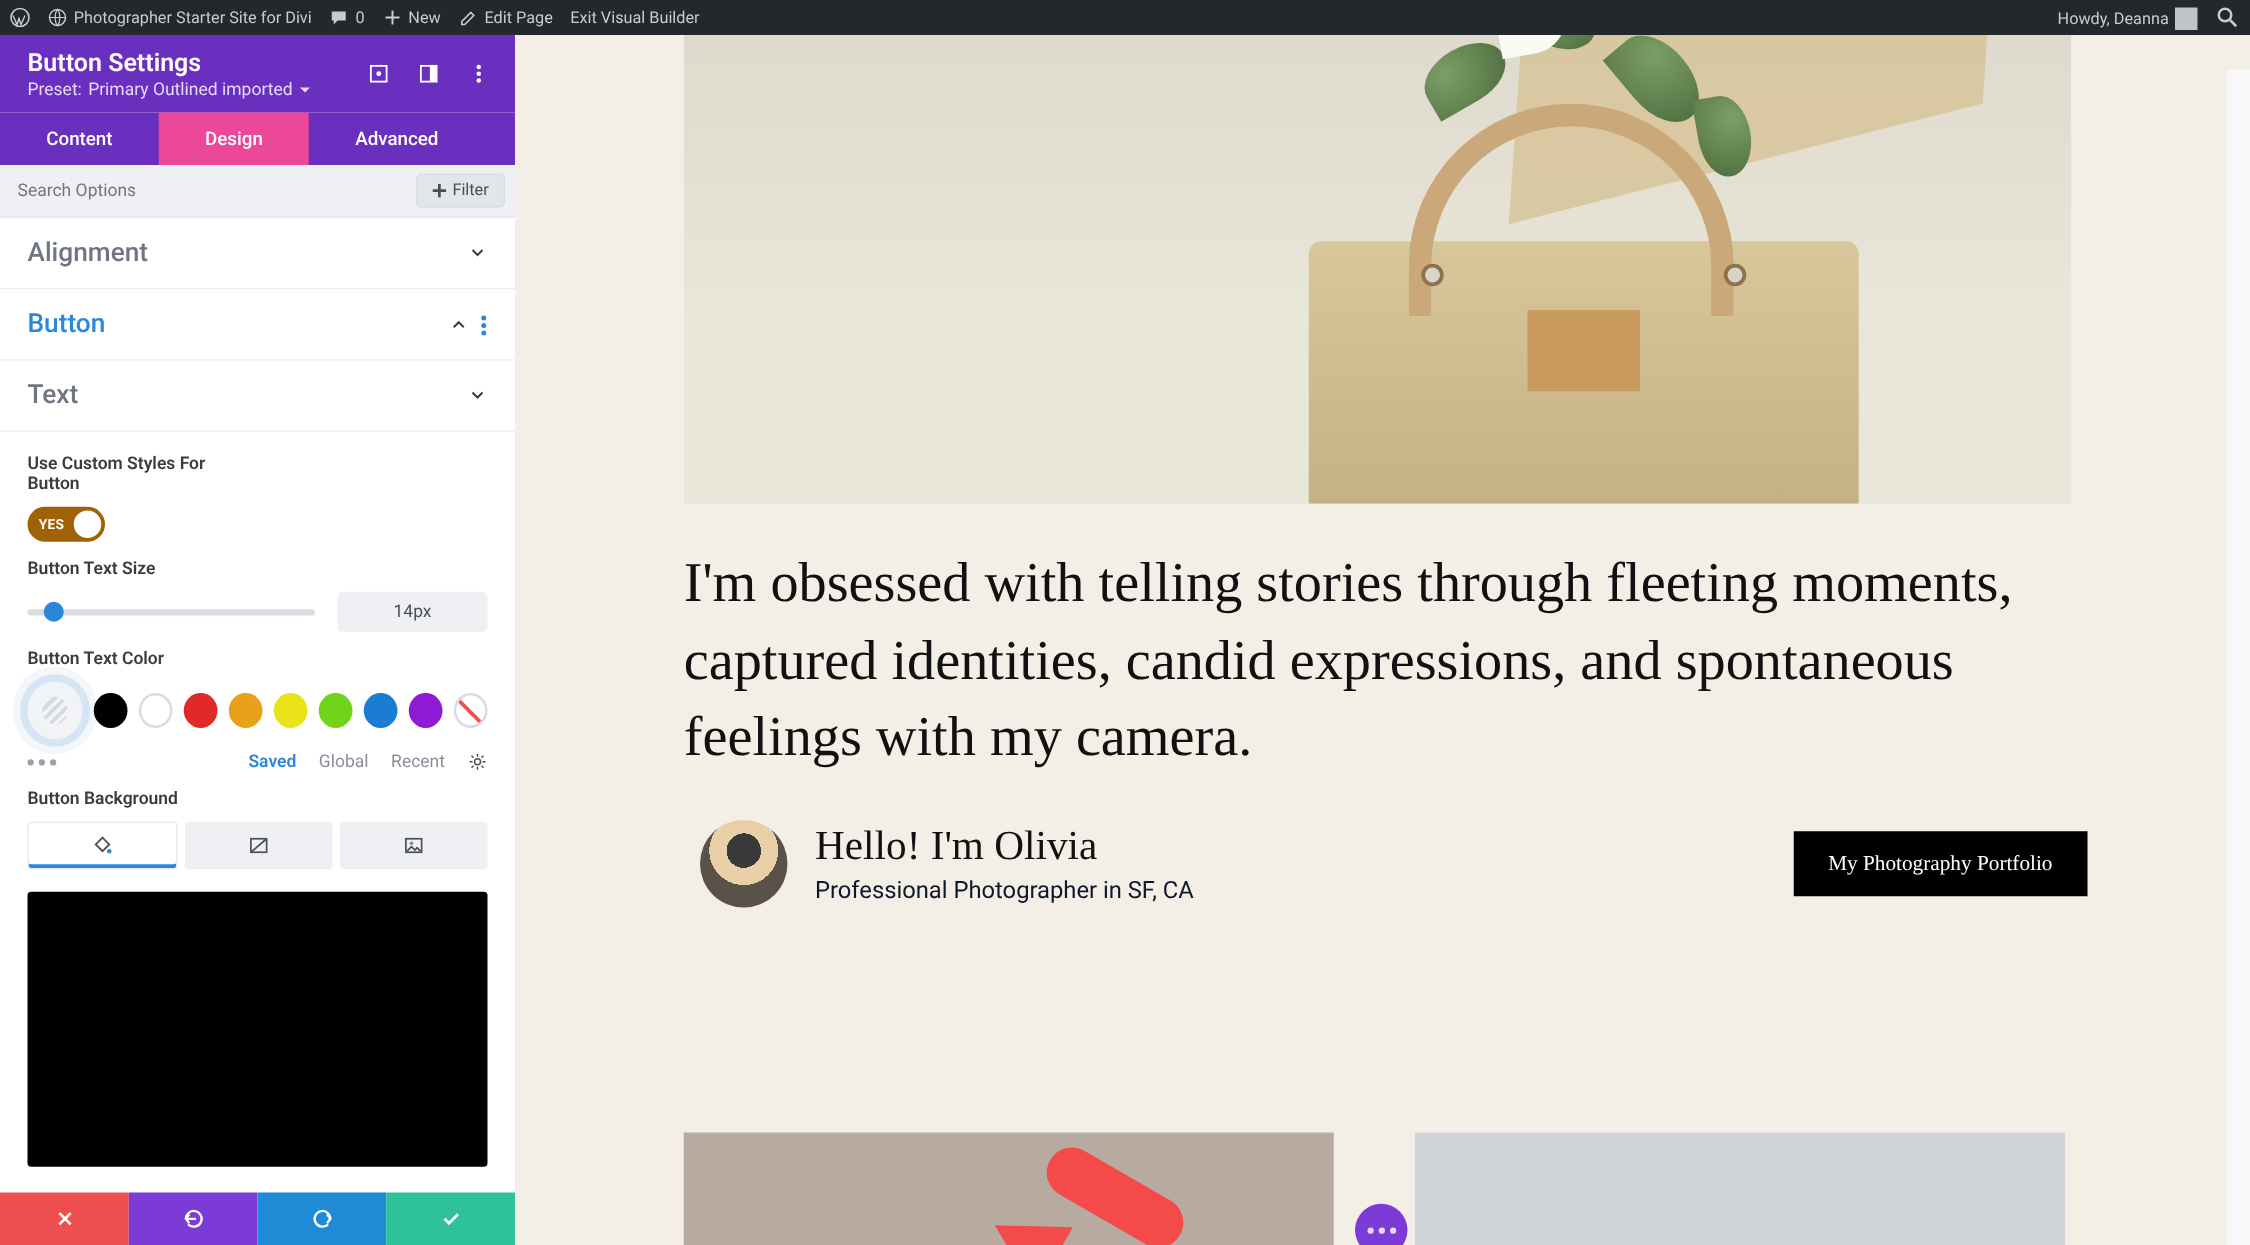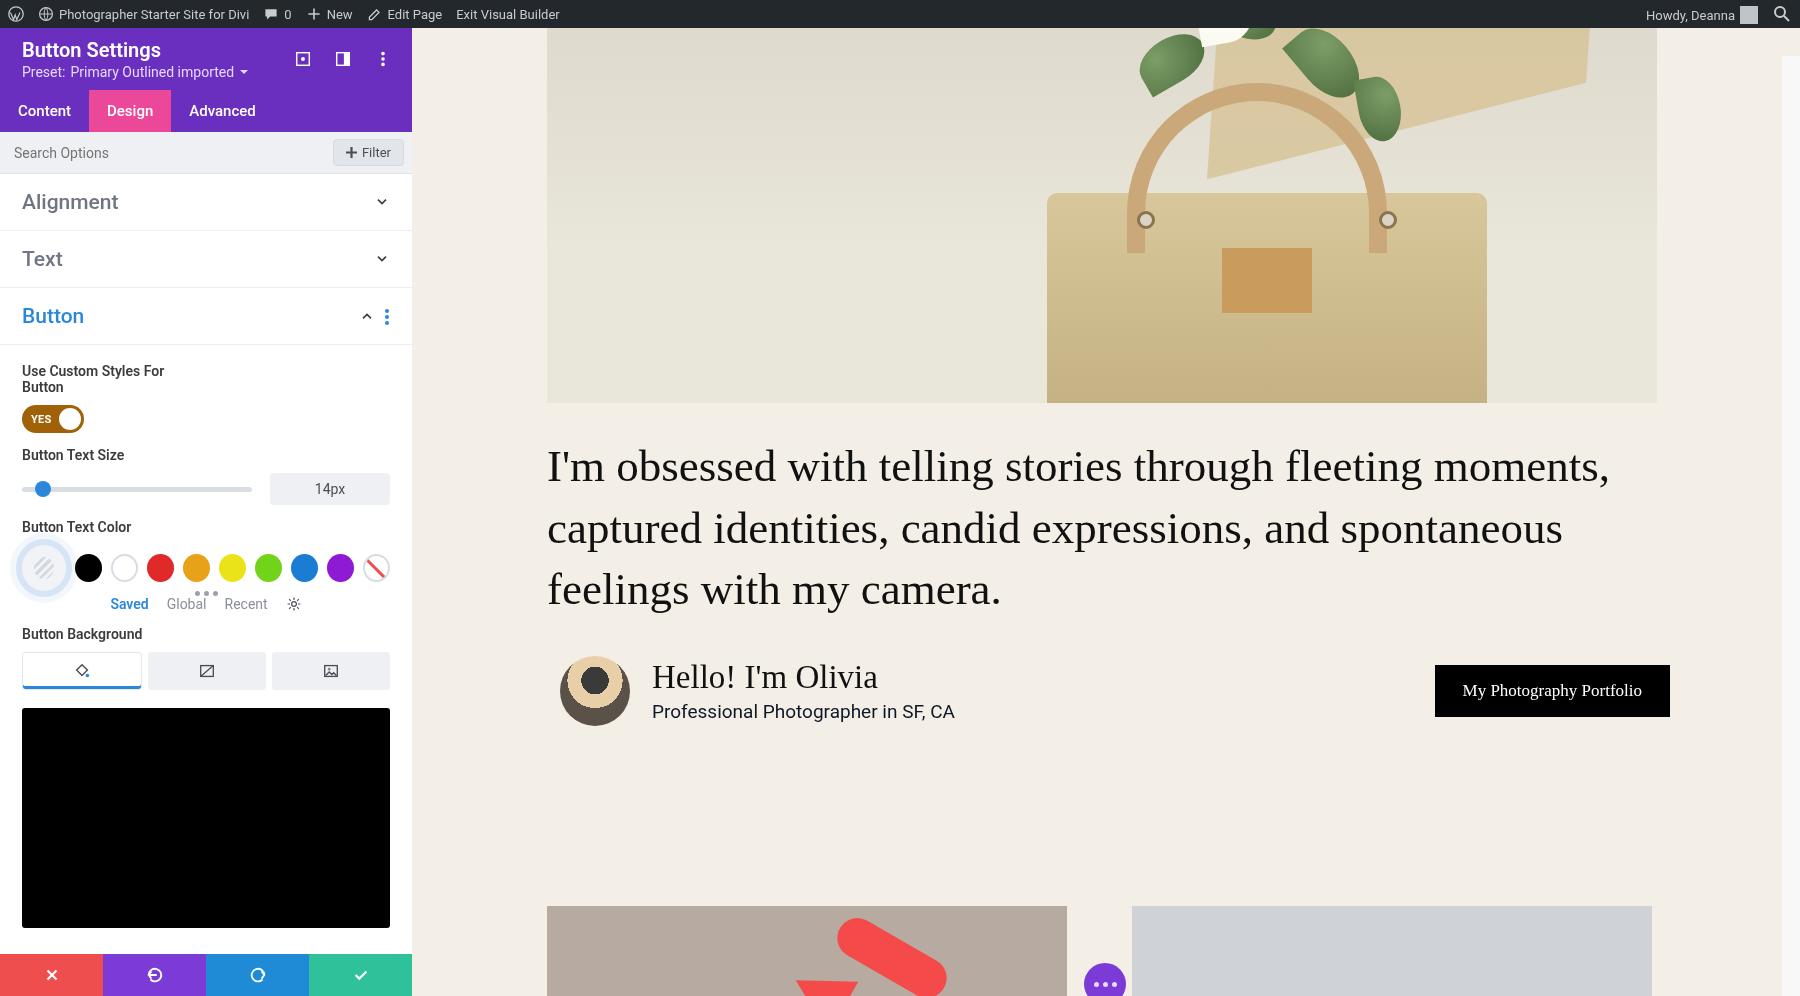--- a/index.html
+++ b/index.html
@@ -21,21 +21,21 @@
 .sidebar { width: 412px; background: #fff; display: flex; flex-direction: column; color: #3c3c3c; position: relative; }
 .sidebar-header { background: #6b2fbf; color: #fff; padding: 10px 20px 10px 22px; display: flex; align-items: center; justify-content: space-between; }
 .sidebar-header .titles { display: flex; flex-direction: column; gap: 2px; }
 .sidebar-header h1 { font-size: 20px; font-weight: 600; }
 .sidebar-header .preset { font-size: 14px; color: #e6d8ff; display: flex; align-items: center; gap: 5px; }
 .sidebar-header .preset svg { width: 10px; height: 10px; fill: #e6d8ff; }
 .sidebar-header .header-icons { display: flex; align-items: center; gap: 22px; }
 .sidebar-header .header-icons svg { width: 18px; height: 18px; fill: #fff; cursor: pointer; }
 
 .tabs { display: flex; background: #6b2fbf; }
-.tabs .tab { padding: 12px 18px; color: #fff; font-size: 15px; font-weight: 500; cursor: pointer; }
+.tabs .tab { padding: 12px 37px; color: #fff; font-size: 15px; font-weight: 500; cursor: pointer; }
 .tabs .tab.active { background: #ec4899; }
 
 .search-row { display: flex; align-items: center; background: #eef0f4; border-bottom: 1px solid #e1e3e8; height: 42px; }
 .search-row input { flex: 1; border: none; background: transparent; padding: 10px 14px; font-size: 14px; color: #6a6e78; outline: none; }
 .search-row .filter-btn { background: #e2e5ea; border-radius: 4px; padding: 5px 12px; margin: 5px 8px; font-size: 13px; color: #4a4e58; display: flex; align-items: center; gap: 5px; cursor: pointer; border: 1px solid #d7dae0; }
 .search-row .filter-btn svg { width: 11px; height: 11px; fill: #4a4e58; }
 
 .panel-body { flex: 1; overflow-y: auto; padding-bottom: 10px; }
 .accordion { border-bottom: 1px solid #eceef2; padding: 16px 22px; display: flex; align-items: center; justify-content: space-between; cursor: pointer; }
 .accordion h3 { font-size: 21px; font-weight: 500; color: #6f7582; }
@@ -66,21 +66,21 @@
 .swatch.nocolor { background: #fff; border: 2px solid #d8dce3; position: relative; overflow: hidden; }
 .swatch.nocolor::before { content: ""; position: absolute; left: -4px; right: -4px; top: 50%; height: 3px; background: #ef4e4e; transform: rotate(45deg); }
 .c-black { background: #000; }
 .c-red { background: #e02a2a; }
 .c-orange { background: #e7a219; }
 .c-yellow { background: #ebe31a; }
 .c-green { background: #71d31a; }
 .c-blue { background: #1a7dd3; }
 .c-purple { background: #8e1ad3; }
 
-.dotsrow { display:flex; align-items:center; justify-content:space-between;flex-direction:column; }
+.dotsrow { margin-top: 10px; display:flex; align-items:center; justify-content:space-between; }
 .dots3 { display:flex; gap:4px; }
 .dots3 span { width:5px; height:5px; border-radius:50%; background:#9aa0ac; display:block; }
 .palette-tabs { display:flex; gap:18px; font-size:14px; align-items:center; }
 .palette-tabs .pt { color:#8a8f99; cursor:pointer; }
 .palette-tabs .pt.active { color:#2b87da; font-weight:600; }
 .palette-tabs svg { width:16px; height:16px; fill:#8a8f99; cursor:pointer; }
 
 .bg-tabs { display: flex; gap: 6px; margin-top: 10px; }
 .bg-tab { flex: 1; height: 38px; background: #eef0f4; display:flex; align-items:center; justify-content:center; border-radius:3px; cursor:pointer; }
 .bg-tab.active { background:#fff; border:1px solid #e3e6ec; box-shadow:inset 0 -3px 0 #2b87da; }
@@ -240,38 +240,38 @@
       </div>
     </div>
 
     <div class="panel-body">
       <div class="accordion">
         <h3>Alignment</h3>
         <svg class="chev" viewBox="0 0 20 20">
             <path d="M5 7l5 5 5-5" fill="none" stroke="currentColor" stroke-width="2"></path>
           </svg>
       </div>
-      <div class="accordion">
-        <h3>Text</h3>
-        <svg class="chev" viewBox="0 0 20 20">
-            <path d="M5 7l5 5 5-5" fill="none" stroke="currentColor" stroke-width="2"></path>
-          </svg>
-      </div>
       <div class="accordion open">
         <h3>Button</h3>
         <span class="acc-right">
           <svg class="chev" viewBox="0 0 20 20">
               <path d="M5 13l5-5 5 5" fill="none" stroke="currentColor" stroke-width="2"></path>
             </svg>
           <span class="dots-v">
               <span></span>
               <span></span>
               <span></span>
             </span>
         </span>
+      </div>
+      <div class="accordion">
+        <h3>Text</h3>
+        <svg class="chev" viewBox="0 0 20 20">
+            <path d="M5 7l5 5 5-5" fill="none" stroke="currentColor" stroke-width="2"></path>
+          </svg>
       </div>
 
       <div class="section-body">
         <div class="field-label" style="max-width:170px;">Use Custom Styles For Button</div>
         <div class="toggle">
           <span class="lbl">YES</span>
           <span class="knob"></span>
         </div>
 
         <div class="field-label">Button Text Size</div>

